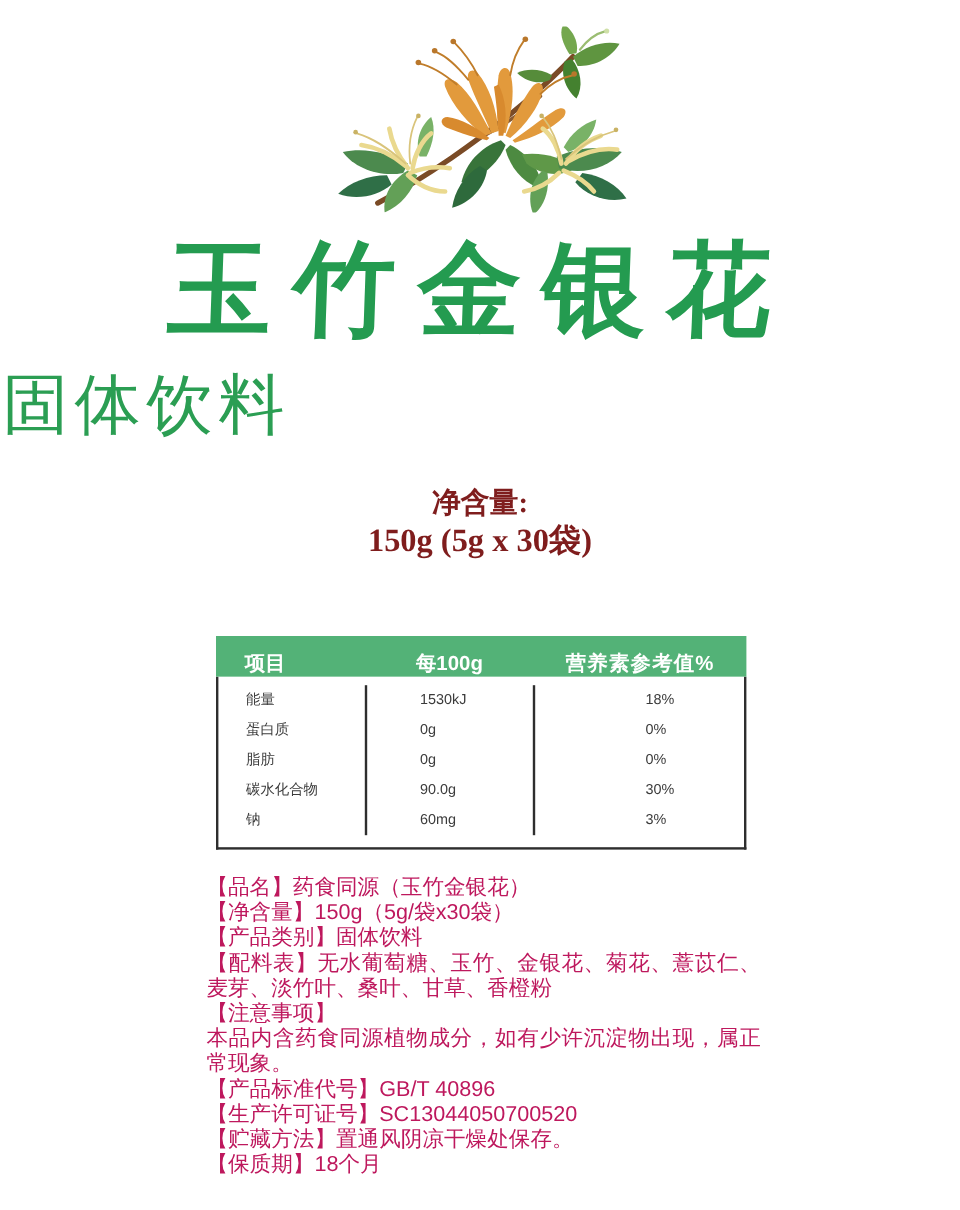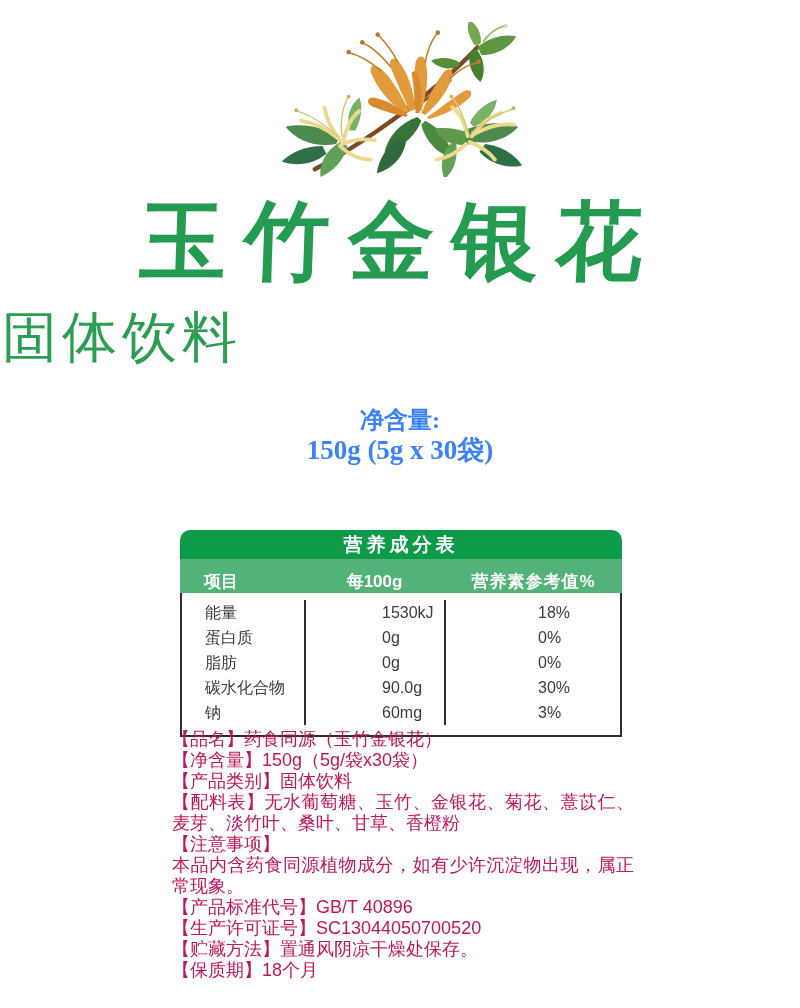--- a/index.html
+++ b/index.html
@@ -48,21 +48,21 @@
   }
 
   
   .net {
     position: absolute;
     top: 406px; left: 0;
     width: 100%;
     text-align: center;
     font-family: "Liberation Serif", serif;
     font-weight: bold;
-    color: #3b82f6;
+    color: #7f1d1d;
   }
   .net-label { font-size: 24px; line-height: 29px; }
   .net-value { font-size: 27px; line-height: 31px; }
 
   
   .ntable {
     position: absolute;
     left: 180px; top: 530px;
     width: 442px;
   }
@@ -89,25 +89,25 @@
   .th2 { width: 141px; text-align: center; }
   .th3 { width: 177px; text-align: center; letter-spacing: 1px; }
   .t-body {
     display: flex;
     border: 2px solid #2e2e2e;
     border-top: none;
     background: #ffffff;
     padding: 7px 0 10px 0;
   }
   .t-col1 { width: 122px; }
-  .t-col2 { width: 140px; border-left: 2px solid #2e2e2e; padding-left: 32px; }
+  .t-col2 { width: 140px; border-left: 2px solid #2e2e2e; }
   .t-col3 { flex: 1; border-left: 2px solid #2e2e2e; }
   .t-cell {
     height: 25px; line-height: 25px;
-    font-size: 16px;
+    font-size: 12px;
     color: #3b3b3b;
   }
   .t-col1 .t-cell { padding-left: 23px; font-weight: 500; }
   .t-col2 .t-cell { padding-left: 44px; }
   .t-col3 .t-cell { padding-left: 92px; }
 
   
   .info {
     position: absolute;
     left: 172px; top: 729px;
@@ -208,21 +208,20 @@
 
   <div class="title">玉竹金银花</div>
   <div class="subtitle">固体饮料</div>
 
   <div class="net">
     <div class="net-label">净含量:</div>
     <div class="net-value">150g (5g x 30袋)</div>
   </div>
 
   <div class="ntable">
-    <div class="t-title">营养成分表</div>
     <div class="t-head">
       <div class="th1">项目</div>
       <div class="th2">每100g</div>
       <div class="th3">营养素参考值%</div>
     </div>
     <div class="t-body">
       <div class="t-col1" id="col-item">
           <div class="t-cell">能量</div>
           <div class="t-cell">蛋白质</div>
           <div class="t-cell">脂肪</div>

